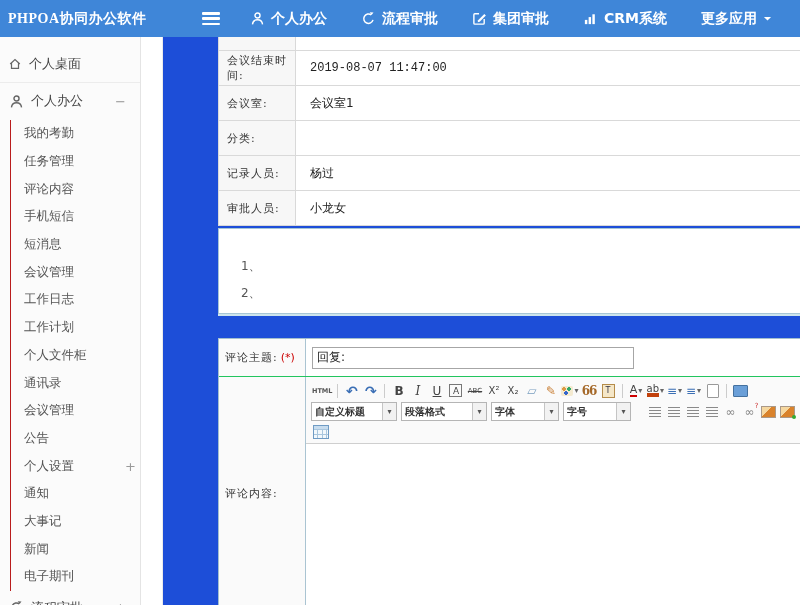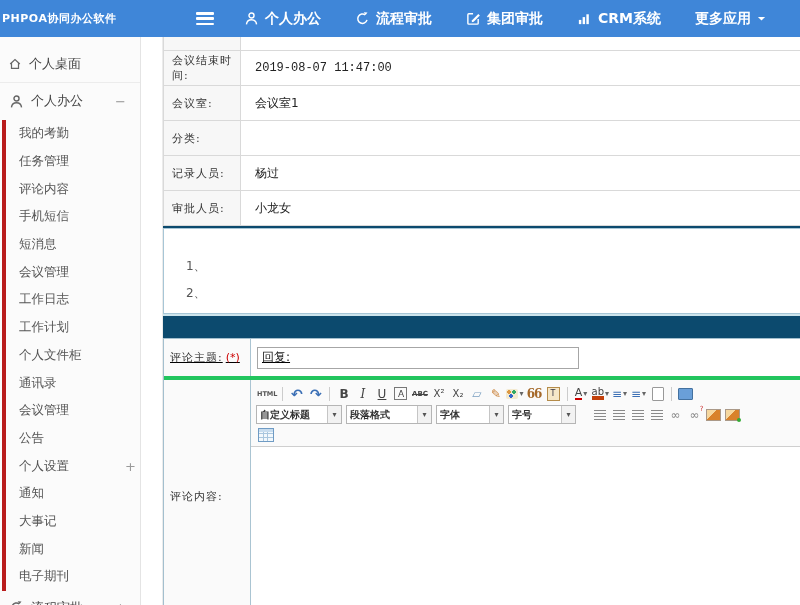--- a/index.html
+++ b/index.html
@@ -3,56 +3,56 @@
 <meta charset="utf-8">
 <style>
   html,body{margin:0;padding:0;}
   body{
     width:800px;height:605px;overflow:hidden;background:#fff;
     font-family:"DejaVu Sans","Liberation Sans",sans-serif;
     -webkit-font-smoothing:antialiased;
   }
   
   .topbar{height:37px;background:#3f86d8;display:flex;align-items:center;color:#fff;}
-  .logo{font-size:11px;font-weight:bold;padding-left:2px;width:180px;letter-spacing:.5px;}
+  .logo{font-size:14px;font-weight:bold;padding-left:8px;width:180px;letter-spacing:.5px;font-family:Liberation Serif, serif;}
   .hamburger{width:18px;height:13px;display:flex;flex-direction:column;justify-content:space-between;margin-left:14px;cursor:pointer;}
   .hamburger i{display:block;height:2.5px;background:#fff;border-radius:1px;}
   .topnav{display:flex;align-items:center;margin-left:30px;gap:34px;}
   .nav-item{display:flex;align-items:center;gap:6px;font-size:14px;font-weight:bold;cursor:pointer;white-space:nowrap;}
   .n-icon{display:inline-flex;align-items:center;color:#fff;}
   
   .layout{display:flex;height:568px;}
   .sidebar{width:140px;background:#fbfbfb;border-right:1px solid #e4e4e4;color:#555;flex-shrink:0;}
   .side-item{display:flex;align-items:center;padding-left:9px;font-size:13px;color:#444;cursor:pointer;}
   .side-item.first{height:30px;margin-top:12px;padding-left:8px;}
   .side-sep{border-top:1px solid #ececec;margin:3px 0;}
   .side-item.section{height:30px;}
   .s-icon{display:inline-flex;align-items:center;color:#666;margin-right:7px;}
   .toggle{margin-left:auto;padding-right:14px;color:#999;font-size:13px;}
-  .submenu{list-style:none;margin:4px 0 2px 2px;padding:0;border-left:4px solid #b91c1c;}
+  .submenu{list-style:none;margin:4px 0 2px 10px;padding:0;border-left:1px solid #b91c1c;}
   .sub-item{height:27.7px;display:flex;align-items:center;padding-left:13px;font-size:12.5px;color:#555;cursor:pointer;}
   .sub-item .toggle{padding-right:4px;}
   .white-strip{width:21px;background:#ffffff;border-right:1px solid #ebebeb;flex-shrink:0;}
-  .content{flex:1;background:#0c4a6e;overflow:hidden;}
+  .content{flex:1;background:#1d4ed8;overflow:hidden;padding-left:55px;}
   
   .form-table{background:#fff;border-left:1px solid #d9d9d9;}
   .row{display:flex;height:34px;border-bottom:1px solid #d9d9d9;}
   .row.partial{height:13px;}
   .lbl{width:68px;background:#f7f7f7;border-right:1px solid #d9d9d9;font-size:11px;color:#333;
        display:flex;align-items:center;padding-left:8px;letter-spacing:1px;flex-shrink:0;}
   .val{flex:1;display:flex;align-items:center;padding-left:14px;font-size:12px;color:#222;}
   .val.mono{font-family:"Liberation Mono","DejaVu Sans Mono",monospace;font-size:12px;}
   
   .minutes{margin-top:2px;height:60px;background:#fff;border:1px solid #a7c6d6;border-right:none;
            box-shadow:0 2px 0 #cde4ec;padding:24px 0 0 22px;font-size:12px;color:#555;}
   .m-line{line-height:27px;}
   
   .comment-table{margin-top:24px;background:#fff;border:1px solid #a3bfce;border-right:none;}
   .c-row{display:flex;}
-  .subject-row{height:37px;border-bottom:4px solid #22c55e;text-decoration:underline;}
+  .subject-row{height:37px;border-bottom:1px solid #22c55e;}
   .content-row{height:232px;}
   .c-lbl{width:80px;background:#fafafa;border-right:1px solid #aac4d2;font-size:11px;color:#333;
          display:flex;align-items:center;padding-left:6px;letter-spacing:1px;flex-shrink:0;gap:3px;}
   .c-lbl .req{color:#cc0000;letter-spacing:0;}
   .c-val{flex:1;display:flex;align-items:center;}
   .subject-input{margin-left:6px;width:312px;height:16px;border:1px solid #a6a6a6;font-size:12px;
                  padding:2px 4px;color:#222;font-family:inherit;outline:none;}
   
   .editor{flex:1;display:flex;flex-direction:column;background:#fff;min-width:0;}
   .ed-toolbar{background:#fafafa;border-bottom:1px solid #cfcfcf;padding:3px 4px 2px 5px;flex-shrink:0;}
@@ -63,21 +63,21 @@
   .tb-sep{width:1px;height:14px;background:#ccc;margin:0 4px;display:inline-block;}
   .caret{font-size:8px;color:#666;margin-left:1px;}
   .glyph{display:inline-flex;align-items:center;justify-content:center;}
   
   [data-name="html-source-button"] .glyph{font-size:6.5px;font-weight:bold;color:#555;}
   [data-name="undo-button"] .glyph,[data-name="redo-button"] .glyph{font-size:14px;font-weight:bold;color:#3b6fb5;}
   [data-name="bold-button"] .glyph{font-weight:bold;font-size:12px;}
   [data-name="italic-button"] .glyph{font-style:italic;font-family:"DejaVu Serif",serif;font-size:12px;}
   [data-name="underline-button"] .glyph{text-decoration:underline;font-size:12px;}
   [data-name="font-box-button"] .glyph{border:1px solid #777;font-size:9px;width:11px;height:11px;}
-  [data-name="strikethrough-button"] .glyph{font-size:7px;text-decoration:line-through;font-weight:bold;text-align:center;}
+  [data-name="strikethrough-button"] .glyph{font-size:7px;text-decoration:line-through;font-weight:normal;text-align:center;}
   [data-name="superscript-button"] .glyph,[data-name="subscript-button"] .glyph{font-size:10px;}
   [data-name="eraser-button"] .glyph{color:#7a9fc0;font-size:12px;}
   [data-name="format-brush-button"] .glyph{color:#c77b2f;font-size:12px;}
   [data-name="palette-dropdown-button"] .glyph{width:12px;height:10px;border-radius:2px;
       background:radial-gradient(circle at 3px 3px,#d94 0 2px,transparent 2px),
                  radial-gradient(circle at 8px 3px,#3a6 0 2px,transparent 2px),
                  radial-gradient(circle at 5px 7px,#36c 0 2px,transparent 2px),#f4ead0;}
   [data-name="blockquote-button"] .glyph{font-family:"DejaVu Serif",serif;font-weight:bold;font-size:12px;color:#a5692a;letter-spacing:-1px;}
   [data-name="paste-text-button"] .glyph{width:11px;height:12px;border:1px solid #b58c4a;background:#f5e7c8;font-size:8px;color:#334;}
   [data-name="font-color-button"] .glyph{font-size:11px;line-height:10px;border-bottom:2px solid #c00;}

